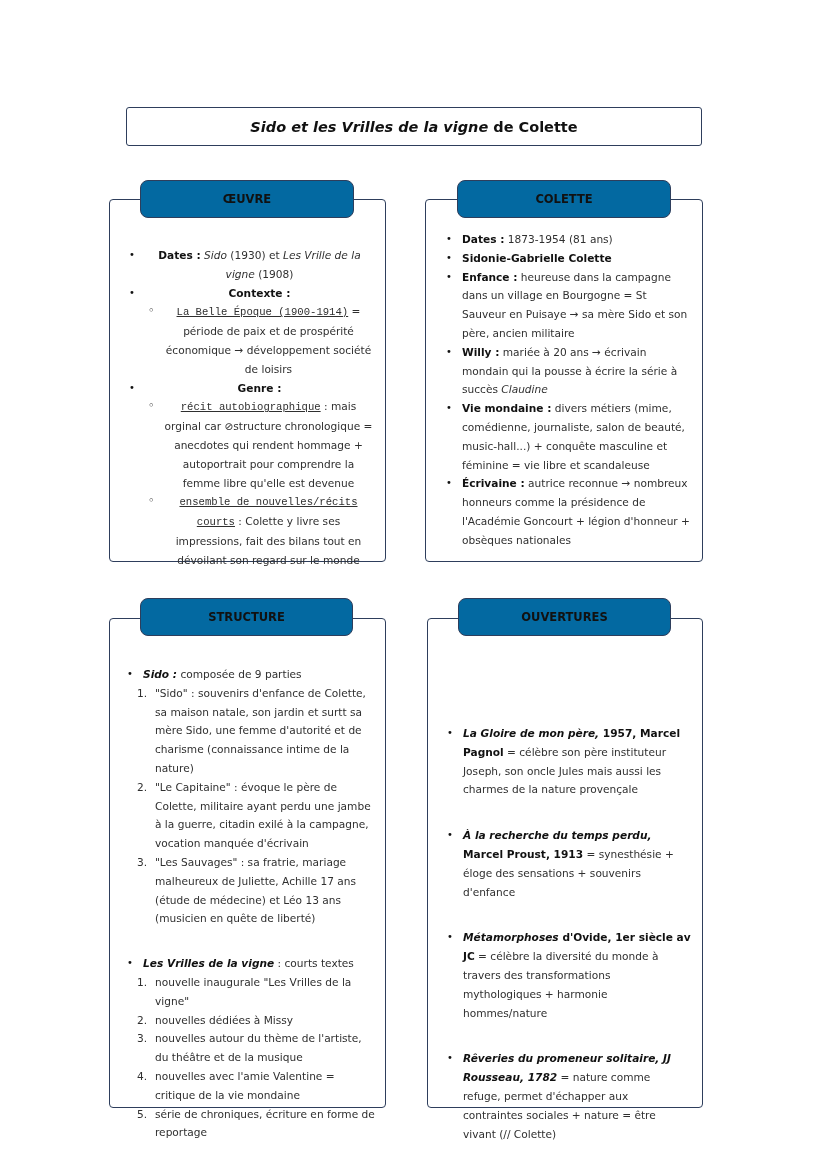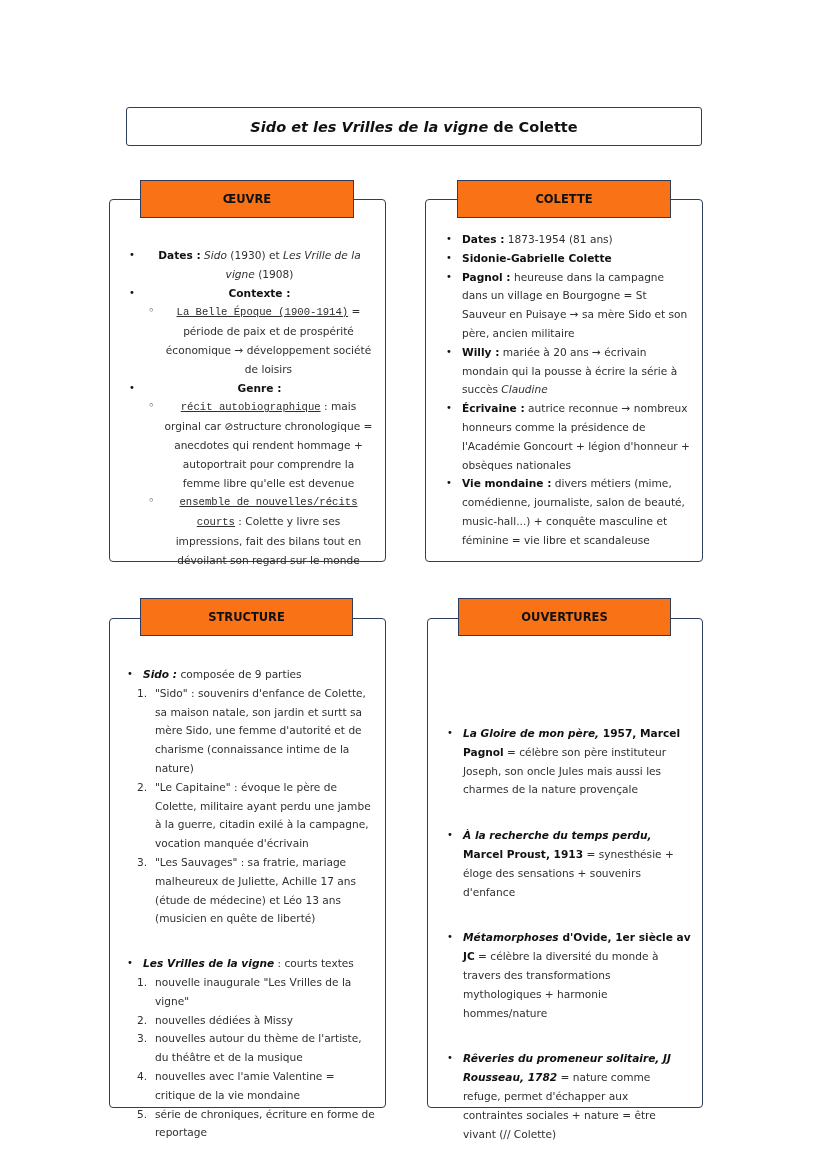--- a/index.html
+++ b/index.html
@@ -12,22 +12,22 @@
       border: 1.6px solid #2e3e5c; border-radius: 3px;
       display: flex; align-items: center; justify-content: center;
       font-size: 14.5px; font-weight: bold; color: #111; margin-top: 24px;
     }
     .title-box i { font-style: italic; margin-right: 5px; }
 
     .card {
       position: absolute; border: 1.6px solid #2e3e5c; border-radius: 4px; background: #fff;
     }
     .card-head {
-      position: absolute; height: 36px; border: 1.6px solid #2e3e5c; border-radius: 0;
-      background: #f97316; display: flex; align-items: center; justify-content: center;
+      position: absolute; height: 36px; border: 1.6px solid #2e3e5c; border-radius: 8px;
+      background: #0369a1; display: flex; align-items: center; justify-content: center;
       font-size: 11.5px; font-weight: bold; color: #111;
     }
     .content { position: absolute; font-size: 10.6px; line-height: 18.8px; color: #2f2f2f; }
     .content b { color: #111; }
     ul { margin: 4px; padding: 0; list-style: none; }
     li { position: relative; }
     .b1 { padding-left: 18px; }
     .b1::before { content: "•"; position: absolute; left: 2px; top: 0; font-size: 10px; color: #111; }
     .b2 { padding-left: 36px; }
     .b2::before { content: "◦"; position: absolute; left: 21px; top: 0; font-size: 11px; color: #111; }
@@ -65,24 +65,24 @@
     </li>
   </ul>
 </div>
 
 <div class="card" style="left:425px; top:199px; width:276px; height:361px;"></div>
 <div class="card-head" style="left:457px; top:180px; width:212px;">COLETTE</div>
 <div class="content" style="left:440px; top:226px; width:256px;">
   <ul>
     <li class="b1"><b>Dates :</b> <span>1873-1954 (81 ans)</span></li>
     <li class="b1"><b>Sidonie-Gabrielle Colette</b></li>
-    <li class="b1"><b>Pagnol :</b> <span>heureuse dans la campagne dans un village en Bourgogne = St Sauveur en Puisaye → sa mère Sido et son père, ancien militaire</span></li>
+    <li class="b1"><b>Enfance :</b> <span>heureuse dans la campagne dans un village en Bourgogne = St Sauveur en Puisaye → sa mère Sido et son père, ancien militaire</span></li>
     <li class="b1"><b>Willy :</b> <span>mariée à 20 ans → écrivain mondain qui la pousse à écrire  la série à succès</span> <i>Claudine</i></li>
+    <li class="b1"><b>Vie mondaine :</b> <span> divers métiers (mime, comédienne, journaliste, salon de beauté, music-hall...) + conquête masculine et féminine = vie libre et scandaleuse</span></li>
     <li class="b1"><b>Écrivaine :</b> <span>autrice reconnue → nombreux honneurs comme la présidence de l'Académie Goncourt + légion d'honneur + obsèques nationales</span></li>
-    <li class="b1"><b>Vie mondaine :</b> <span> divers métiers (mime, comédienne, journaliste, salon de beauté, music-hall...) + conquête masculine et féminine = vie libre et scandaleuse</span></li>
   </ul>
 </div>
 
 <div class="card" style="left:109px; top:618px; width:275px; height:488px;"></div>
 <div class="card-head" style="left:140px; top:598px; width:211px;">STRUCTURE</div>
 <div class="content" style="left:121px; top:661px; width:258px;">
   <ul>
     <li class="b1"><b><i>Sido :</i></b> <span>composée de 9 parties</span></li>
     <li class="num"><span class="n">1.</span><span>"Sido" : souvenirs d'enfance de Colette, sa maison natale, son jardin et surtt sa mère Sido, une femme d'autorité et de charisme (connaissance intime de la nature)</span></li>
     <li class="num"><span class="n">2.</span><span>"Le Capitaine" : évoque le père de Colette, militaire ayant perdu une jambe à la guerre, citadin exilé à la campagne, vocation manquée d'écrivain</span></li>

